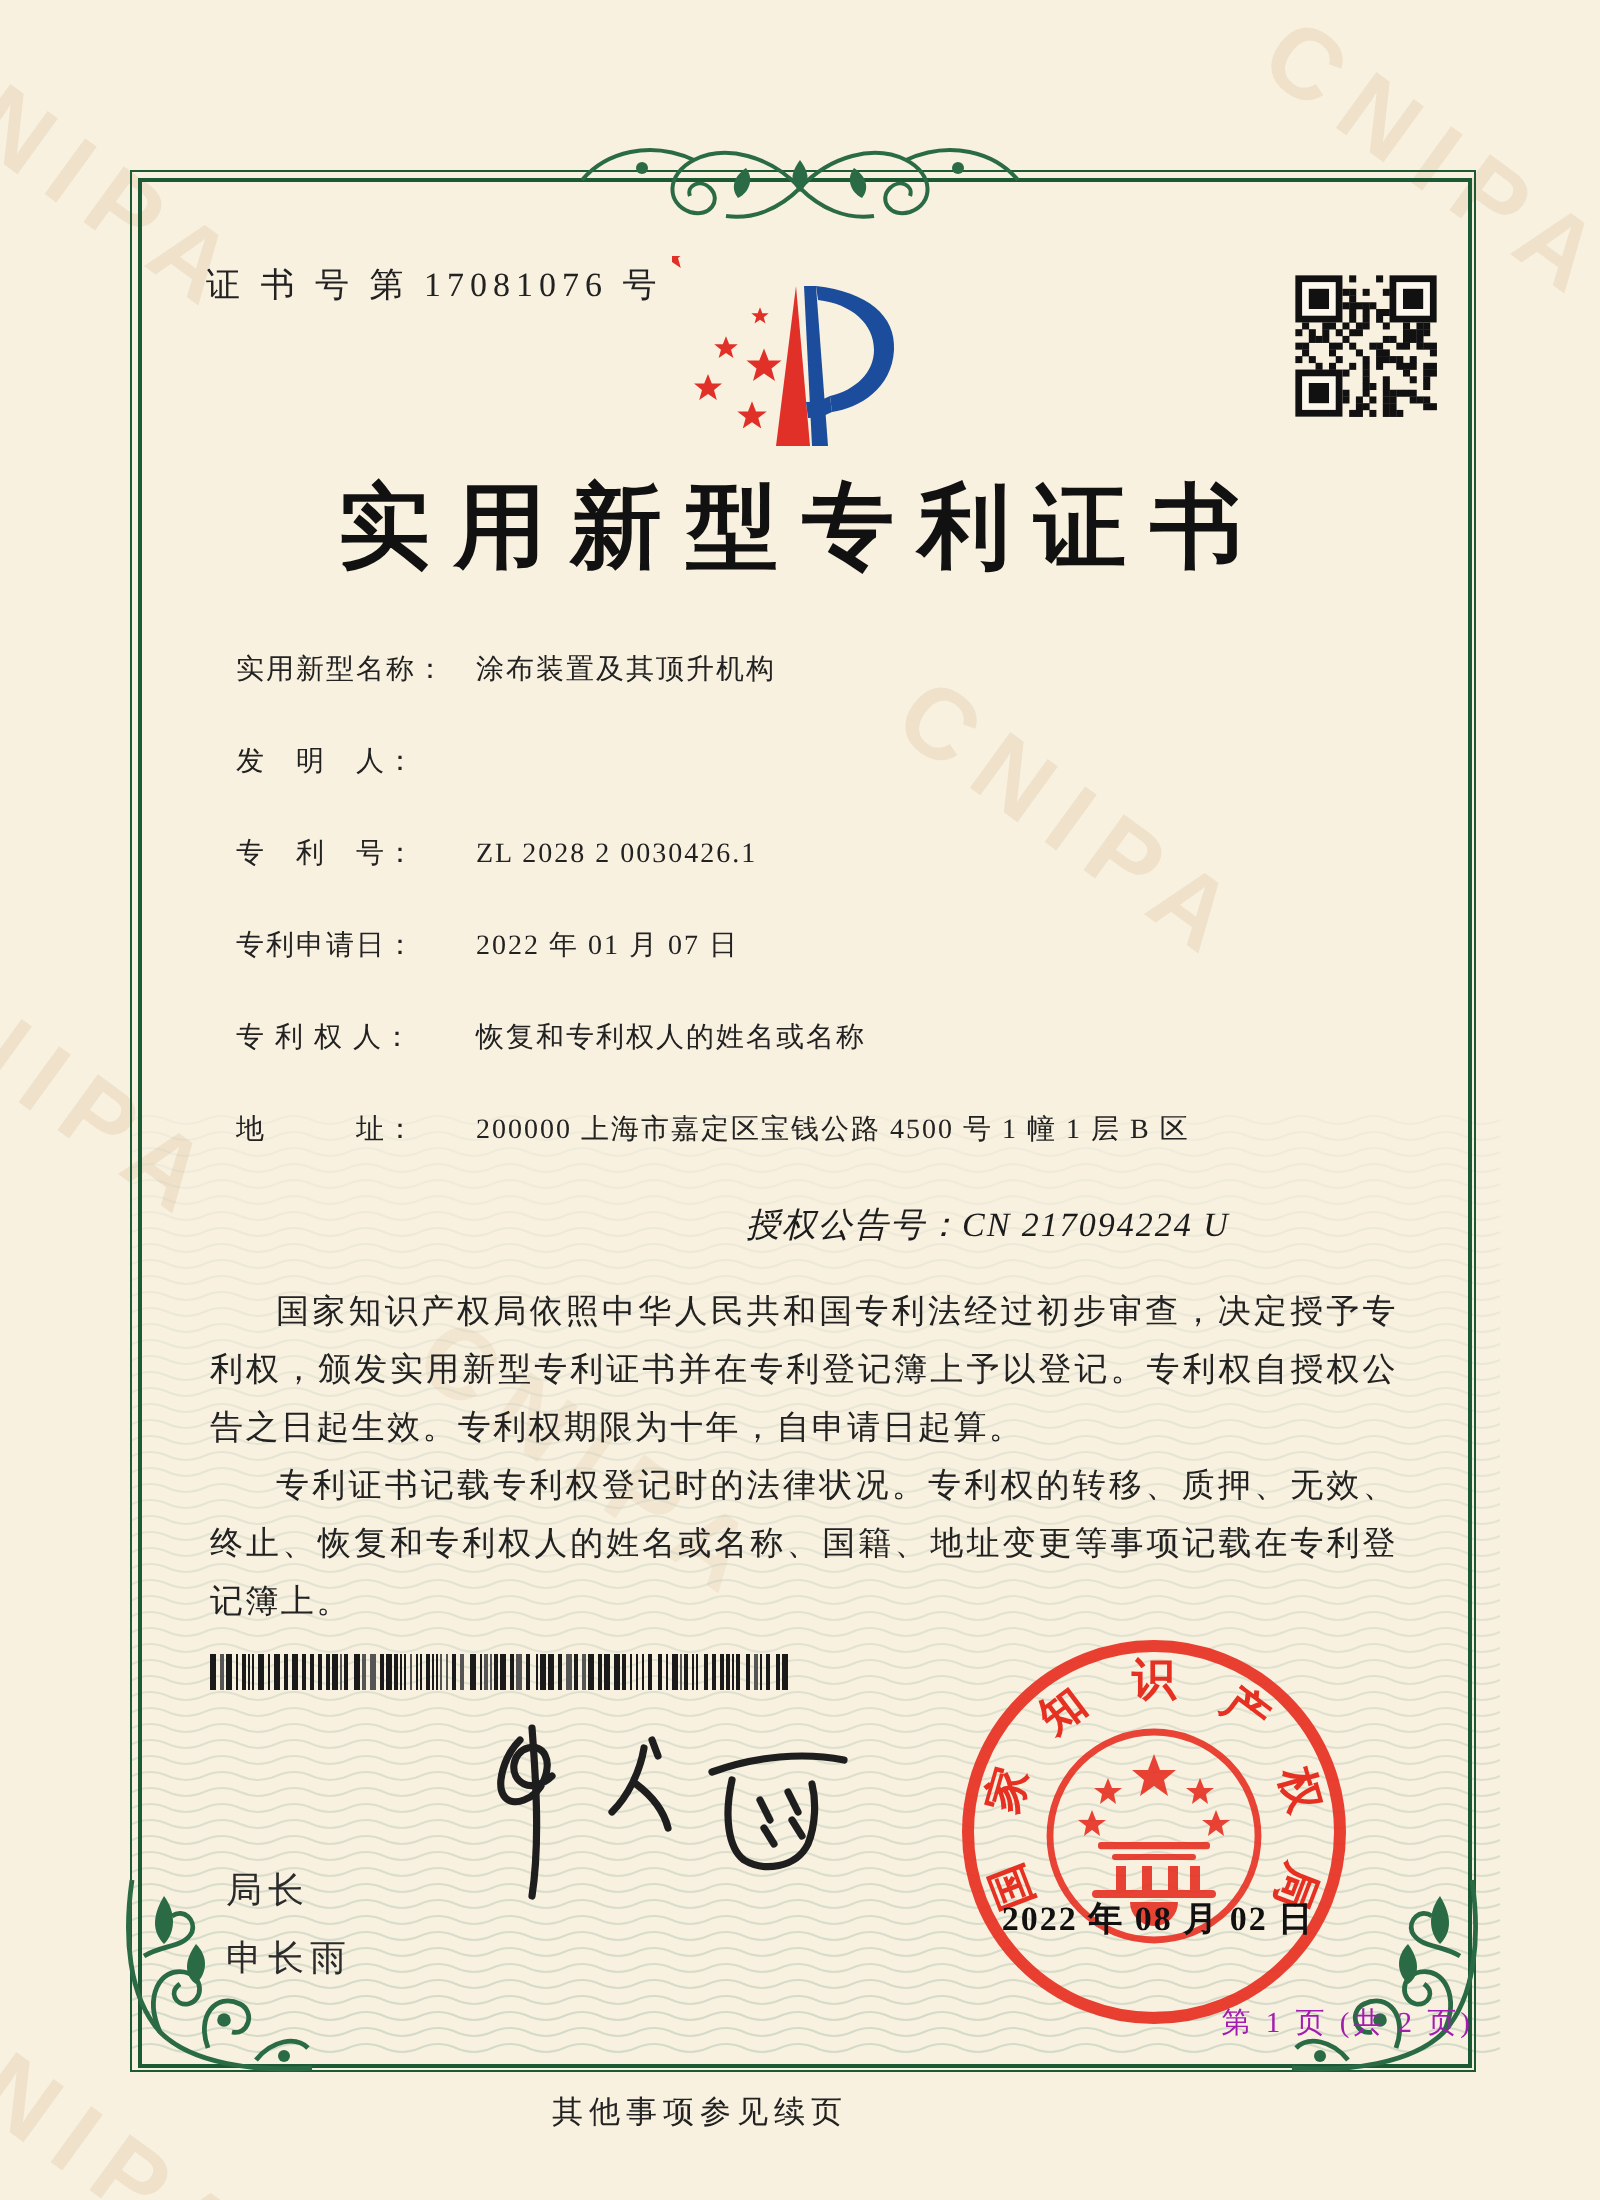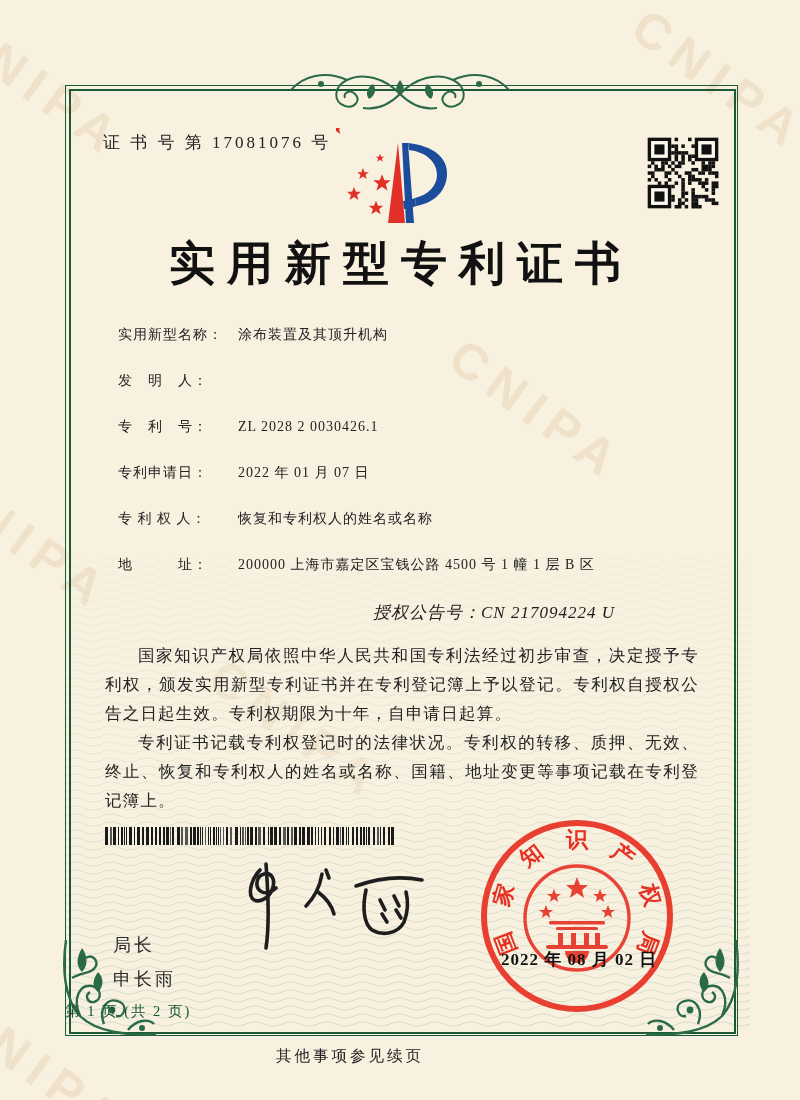--- a/index.html
+++ b/index.html
@@ -31,22 +31,22 @@
             font-size:18px;letter-spacing:3px;color:#2b2b2b;line-height:34px;}
   .signature{position:absolute;left:222px;top:852px;}
   .seal{position:absolute;left:478px;top:817px;width:198px;height:198px;}
   .seal svg{position:absolute;left:0;top:0;}
   .seal-ring-text{position:absolute;left:0;top:0;width:198px;height:198px;}
   .seal-char{position:absolute;left:50%;top:50%;width:26px;height:26px;margin-left:-13px;margin-top:-13px;
              text-align:center;font-size:22px;font-weight:bold;color:#e63022;line-height:26px;
              transform-origin:13px 13px;}
   .seal-date{position:absolute;left:10px;top:131px;width:182px;text-align:center;
              font-size:17px;letter-spacing:1px;color:#111;font-weight:bold;}
-  .page-info{position:absolute;left:65px;top:1002px;width:672px;text-align:left;
-             font-size:14.5px;letter-spacing:2px;color:#14532d;}
+  .page-info{position:absolute;left:65px;top:1002px;width:672px;text-align:right;
+             font-size:14.5px;letter-spacing:2px;color:#a21caf;}
   .footer-note{position:absolute;left:0;top:1046px;width:700px;text-align:center;
              font-size:15.5px;letter-spacing:3px;color:#222;}
   .deco{position:absolute;}
 </style>
 </head>
 <body>
 
 <div class="page">
 
   <span class="wm" style="left:-45px;top:-2px;">CNIPA</span>

